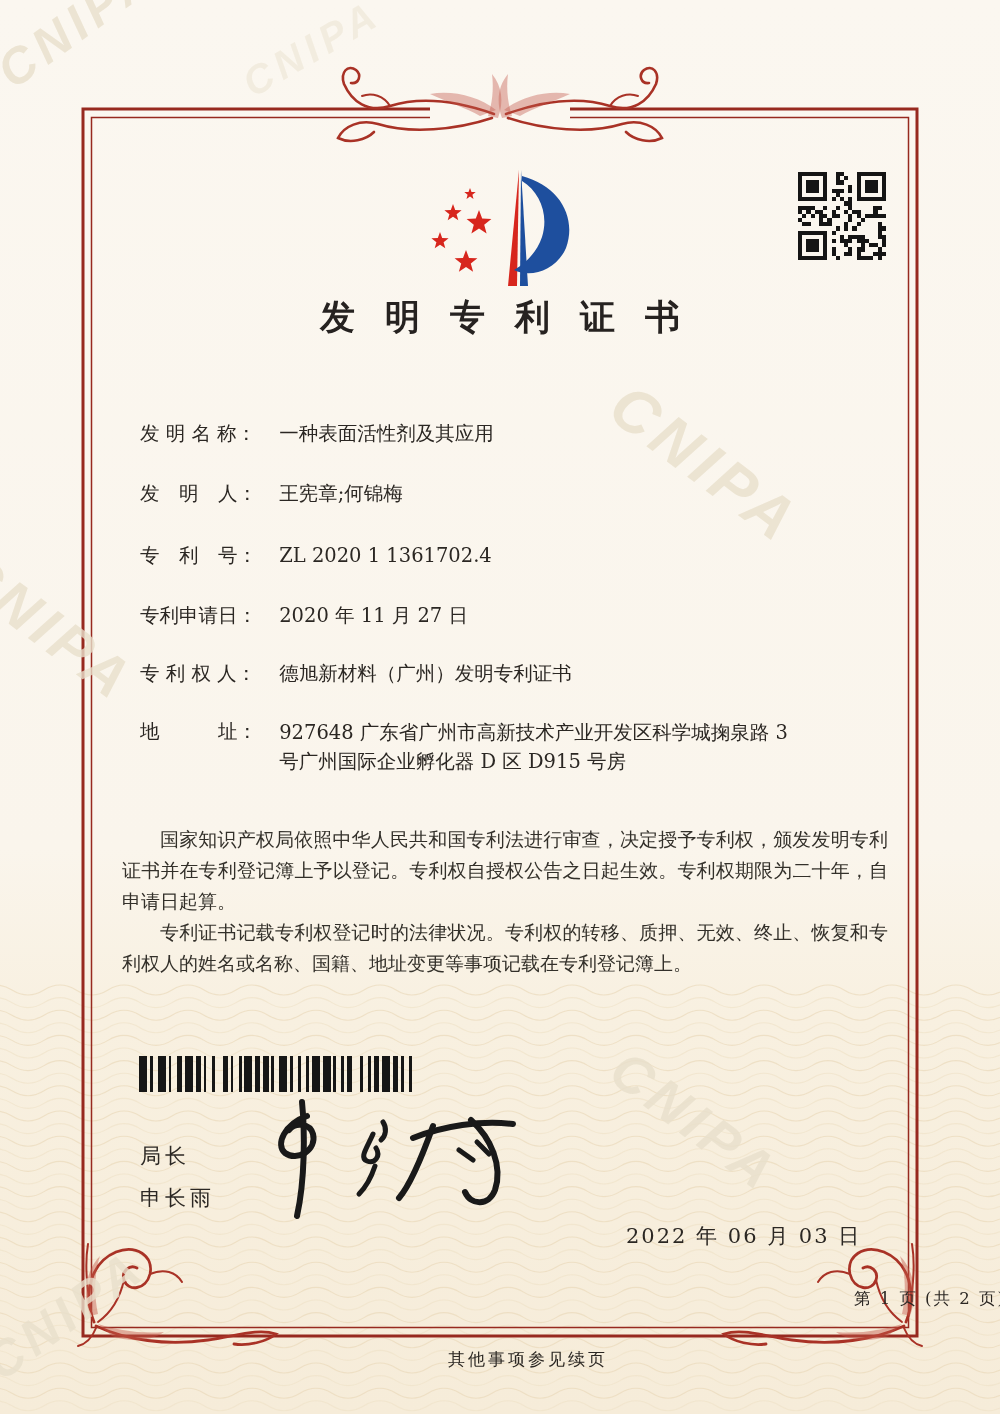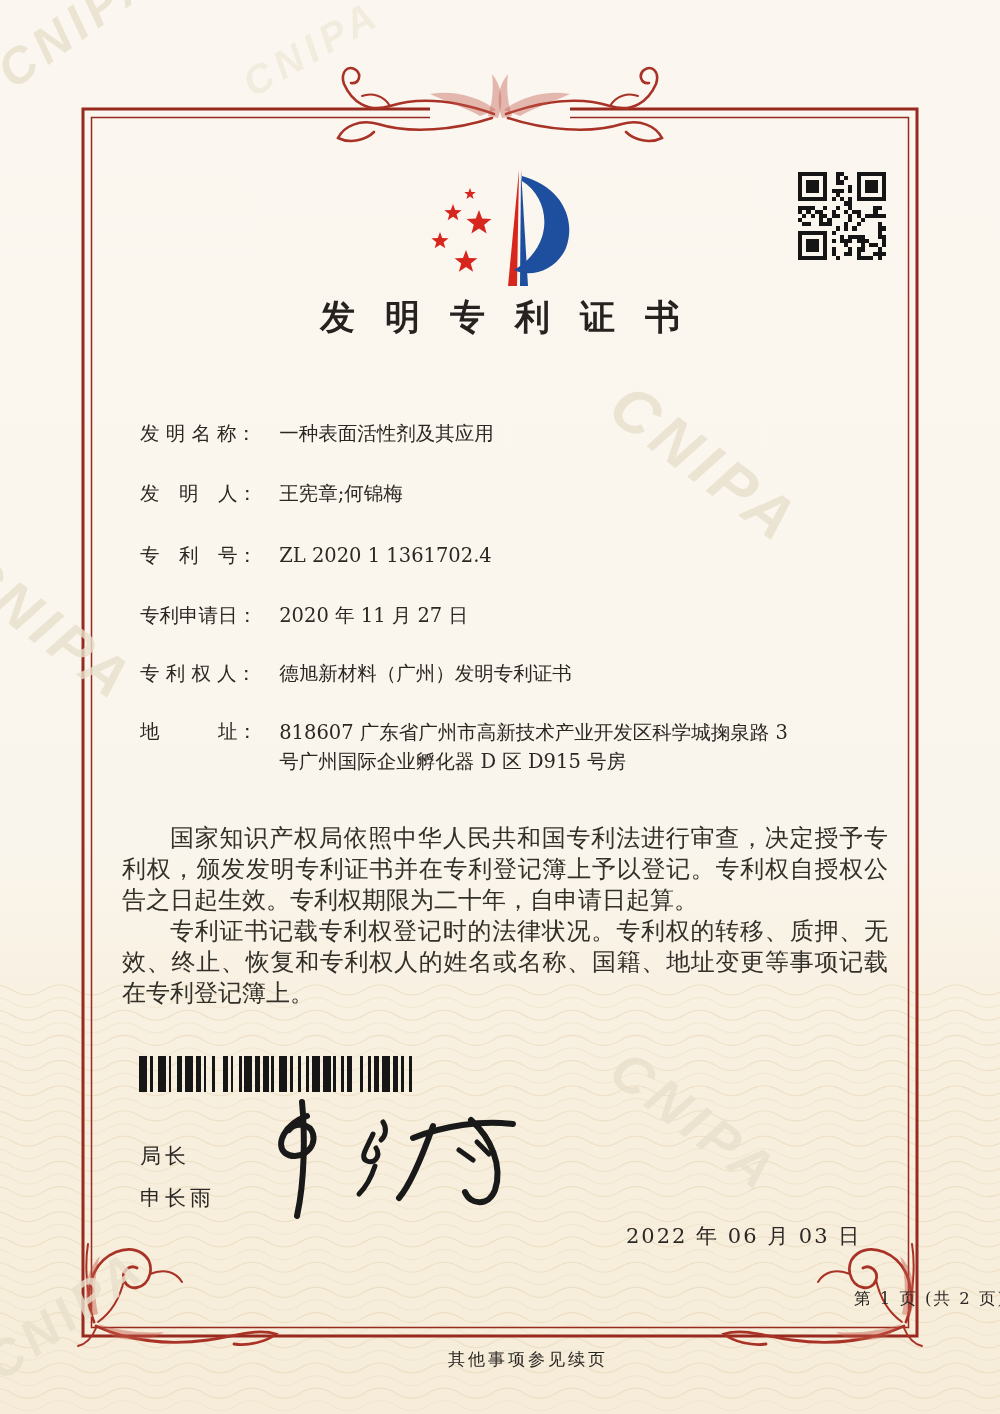--- a/index.html
+++ b/index.html
@@ -23,21 +23,21 @@
   .title{
     position:absolute;left:0;top:294px;width:100%;margin:0;text-align:center;
     font-size:35px;font-weight:700;letter-spacing:30px;text-indent:30px;color:#262220;
   }
   .row{position:absolute;left:140px;font-size:19.5px;white-space:nowrap;color:#2b2723;}
   .lbl{display:inline-block;min-width:133px;}
   .val{}
   .val-addr{display:inline-block;vertical-align:top;white-space:pre-line;line-height:29px;}
   .pair2{position:absolute;left:374px;}
   .paras{position:absolute;left:122px;top:824px;width:766px;}
-  .paras p{margin:0;text-indent:2em;text-align:justify;font-size:24px;line-height:31px;color:#33302a;font-family:Liberation Mono, monospace;}
+  .paras p{margin:0;text-indent:2em;text-align:justify;font-size:19px;line-height:31px;color:#33302a;}
   .barcode{position:absolute;left:139px;top:1056px;}
   .sg1{position:absolute;left:140px;top:1142px;font-size:21px;letter-spacing:4px;text-align:center;}
   .sg2{position:absolute;left:140px;top:1184px;font-size:21px;letter-spacing:4px;}
   .sig{position:absolute;left:255px;top:1098px;}
   .issue-date{position:absolute;left:626px;top:1222px;font-size:21px;letter-spacing:2px;}
   .pageind{position:absolute;left:6px;top:1288px;width:100%;text-align:right;font-size:16.5px;letter-spacing:2px;}
   .contnote{position:absolute;left:8px;top:1348px;width:100%;text-align:center;font-size:17px;letter-spacing:3px;padding-left:20px;}
 </style>
 </head>
 <body>
@@ -365,21 +365,21 @@
   <div class="row" style="top:602px">
     <span class="lbl">专利申请日：</span>
     <span class="val">2020 年 11 月 27 日</span>
   </div>
   <div class="row" style="top:660px">
     <span class="lbl">专 利 权 人：</span>
     <span class="val">德旭新材料（广州）发明专利证书</span>
   </div>
   <div class="row" style="top:718px">
     <span class="lbl">地　　　址：</span>
-    <span class="val val-addr" style="width:620px">818607 广东省广州市高新技术产业开发区科学城掬泉路 3
+    <span class="val val-addr" style="width:620px">927648 广东省广州市高新技术产业开发区科学城掬泉路 3
 号广州国际企业孵化器 D 区 D915 号房</span>
   </div>
 
   <div class="paras">
     <p>国家知识产权局依照中华人民共和国专利法进行审查，决定授予专利权，颁发发明专利证书并在专利登记簿上予以登记。专利权自授权公告之日起生效。专利权期限为二十年，自申请日起算。</p>
     <p>专利证书记载专利权登记时的法律状况。专利权的转移、质押、无效、终止、恢复和专利权人的姓名或名称、国籍、地址变更等事项记载在专利登记簿上。</p>
   </div>
 
   <svg id="bars" class="barcode" width="278" height="36" viewBox="0 0 278 36" shape-rendering="crispEdges" aria-hidden="true">
       <rect x="0.00" y="0" width="8.10" height="36" fill="#161616"></rect>

